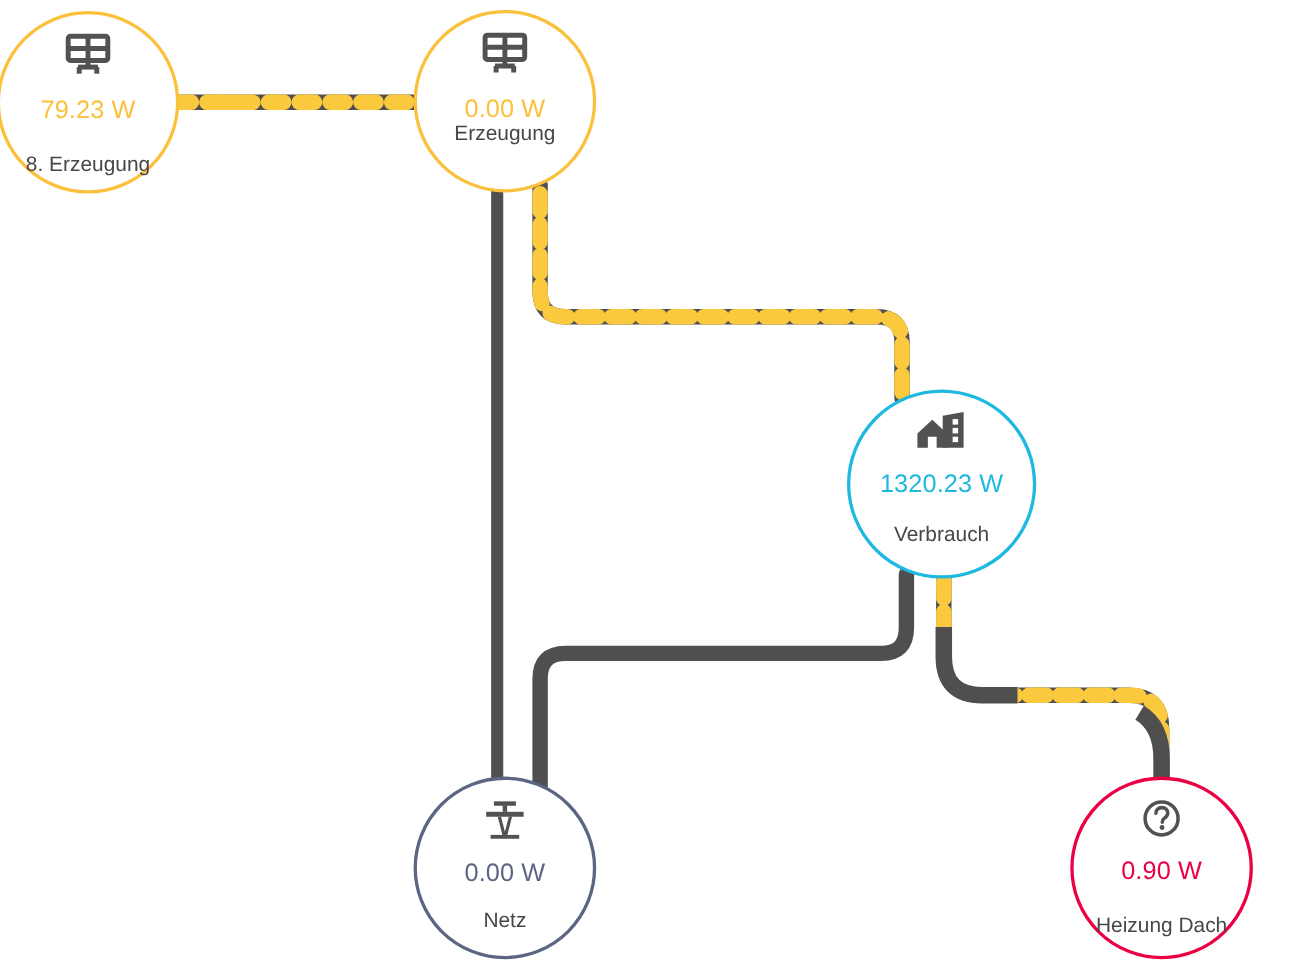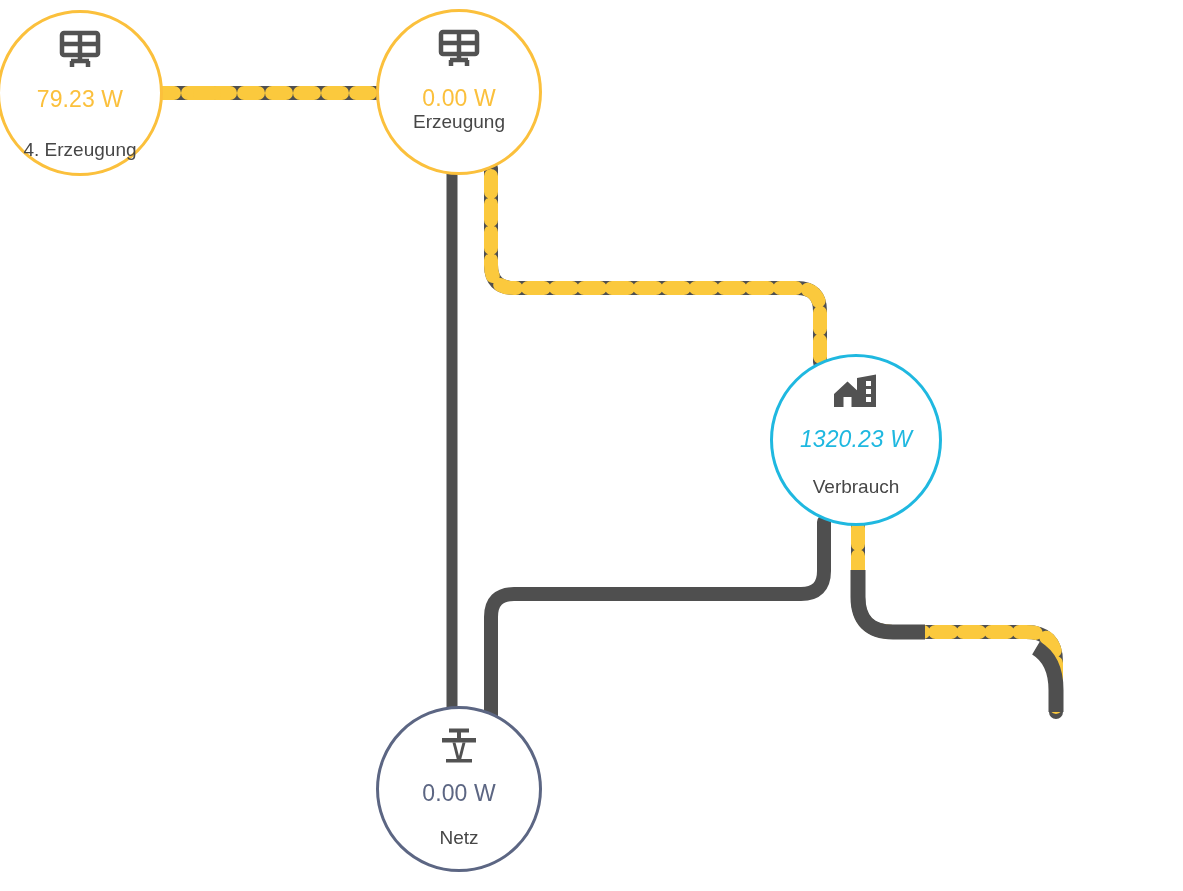--- a/index.html
+++ b/index.html
@@ -94,21 +94,21 @@
         <rect x="3" y="3" width="36" height="22" rx="2" fill="none" stroke="#525252" stroke-width="4.5"></rect>
         <line x1="21" y1="4" x2="21" y2="24" stroke="#525252" stroke-width="4.5"></line>
         <line x1="4" y1="14" x2="38" y2="14" stroke="#525252" stroke-width="4.5"></line>
         <line x1="21" y1="25" x2="21" y2="31" stroke="#525252" stroke-width="4.5"></line>
         <line x1="12" y1="31" x2="30" y2="31" stroke="#525252" stroke-width="4.5"></line>
         <line x1="13" y1="31" x2="13" y2="37" stroke="#525252" stroke-width="4.5"></line>
         <line x1="29" y1="31" x2="29" y2="37" stroke="#525252" stroke-width="4.5"></line>
       </svg>
     </span>
     <span class="node-value" style="color: rgb(251, 192, 60);">79.23 W</span>
-    <span class="node-label" style="color: rgb(71, 71, 71); margin-top: 27px;">4. Erzeugung</span>
+    <span class="node-label" style="color: rgb(71, 71, 71); margin-top: 27px;">8. Erzeugung</span>
   </div>
 
   <div class="node" id="node-1" style="width: 166px; height: 166px; left: 376px; top: 9px; border-width: 3px; border-color: rgb(251, 192, 60); padding-top: 17px;">
     <span class="node-icon">
       <svg width="42" height="40" viewBox="0 0 42 40" aria-hidden="true">
         <rect x="3" y="3" width="36" height="22" rx="2" fill="none" stroke="#525252" stroke-width="4.5"></rect>
         <line x1="21" y1="4" x2="21" y2="24" stroke="#525252" stroke-width="4.5"></line>
         <line x1="4" y1="14" x2="38" y2="14" stroke="#525252" stroke-width="4.5"></line>
         <line x1="21" y1="25" x2="21" y2="31" stroke="#525252" stroke-width="4.5"></line>
         <line x1="12" y1="31" x2="30" y2="31" stroke="#525252" stroke-width="4.5"></line>
@@ -123,33 +123,44 @@
   <div class="node" id="node-2" style="width: 172px; height: 172px; left: 770px; top: 354px; border-width: 3px; border-color: rgb(31, 184, 224); padding-top: 17px;">
     <span class="node-icon">
       <svg width="50" height="36" viewBox="0 0 50 36" aria-hidden="true">
         <path d="M3 20 L16.5 7.5 L30 20 L30 33 L20.5 33 L20.5 23 L12.5 23 L12.5 33 L3 33 Z" fill="#525252"></path>
         <path d="M26 4 L45 0.5 L45 33 L26 33 Z" fill="#525252"></path>
         <rect x="35" y="7" width="5" height="5" fill="#ffffff"></rect>
         <rect x="35" y="15" width="5" height="5" fill="#ffffff"></rect>
         <rect x="35" y="23" width="5" height="5" fill="#ffffff"></rect>
       </svg>
     </span>
-    <span class="node-value" style="color: rgb(31, 184, 224); font-style: italic;">1320.23 W</span>
+    <span class="node-value" style="color: rgb(31, 184, 224);">1320.23 W</span>
     <span class="node-label" style="color: rgb(71, 71, 71); margin-top: 24px;">Verbrauch</span>
   </div>
 
   <div class="node" id="node-3" style="width: 166px; height: 166px; left: 376px; top: 706px; border-width: 3px; border-color: rgb(92, 102, 131); padding-top: 17px;">
     <span class="node-icon">
       <svg width="40" height="38" viewBox="0 0 40 38" aria-hidden="true">
         <rect x="10" y="2.5" width="20" height="4" fill="#525252"></rect>
         <rect x="18" y="6" width="4" height="6" fill="#525252"></rect>
         <rect x="3" y="12" width="34" height="4.5" fill="#525252"></rect>
         <path d="M13.5 16.5 L18 34 L21 34 L16.5 16.5 Z" fill="#525252"></path>
         <path d="M26.5 16.5 L22 34 L19 34 L23.5 16.5 Z" fill="#525252"></path>
         <rect x="7" y="33" width="26" height="3.5" fill="#525252"></rect>
       </svg>
     </span>
     <span class="node-value" style="color: rgb(92, 102, 131);">0.00 W</span>
     <span class="node-label" style="color: rgb(71, 71, 71); margin-top: 21px;">Netz</span>
   </div>
 
+  <div class="node" id="node-4" style="width: 166px; height: 166px; left: 973px; top: 706px; border-width: 3px; border-color: rgb(236, 0, 68); padding-top: 17px;">
+    <span class="node-icon">
+      <svg width="36" height="36" viewBox="0 0 36 36" aria-hidden="true">
+        <circle cx="18" cy="18" r="15" fill="none" stroke="#525252" stroke-width="3.2"></circle>
+        <path d="M12.8 13.4 C12.8 9.9 15.2 8.2 18.2 8.2 C21.4 8.2 23.6 10.1 23.6 13.0 C23.6 15.6 21.9 16.8 20.3 18.0 C19.1 18.9 18.6 19.7 18.6 21.4" fill="none" stroke="#525252" stroke-width="3.2" stroke-linecap="round"></path>
+        <circle cx="18.4" cy="26.3" r="2.2" fill="#525252"></circle>
+      </svg>
+    </span>
+    <span class="node-value" style="color: rgb(236, 0, 68);">0.90 W</span>
+    <span class="node-label" style="color: rgb(71, 71, 71); margin-top: 27px;">Heizung Dach</span>
+  </div>
 
 </div>
 
 </body></html>

